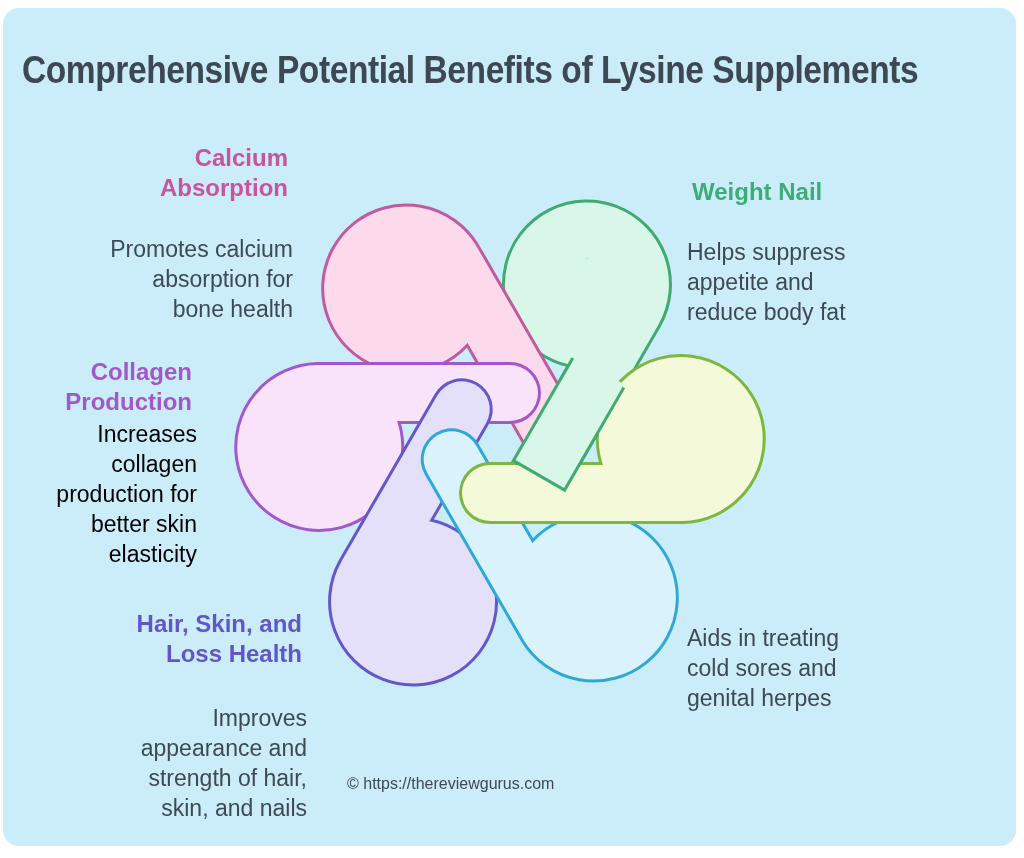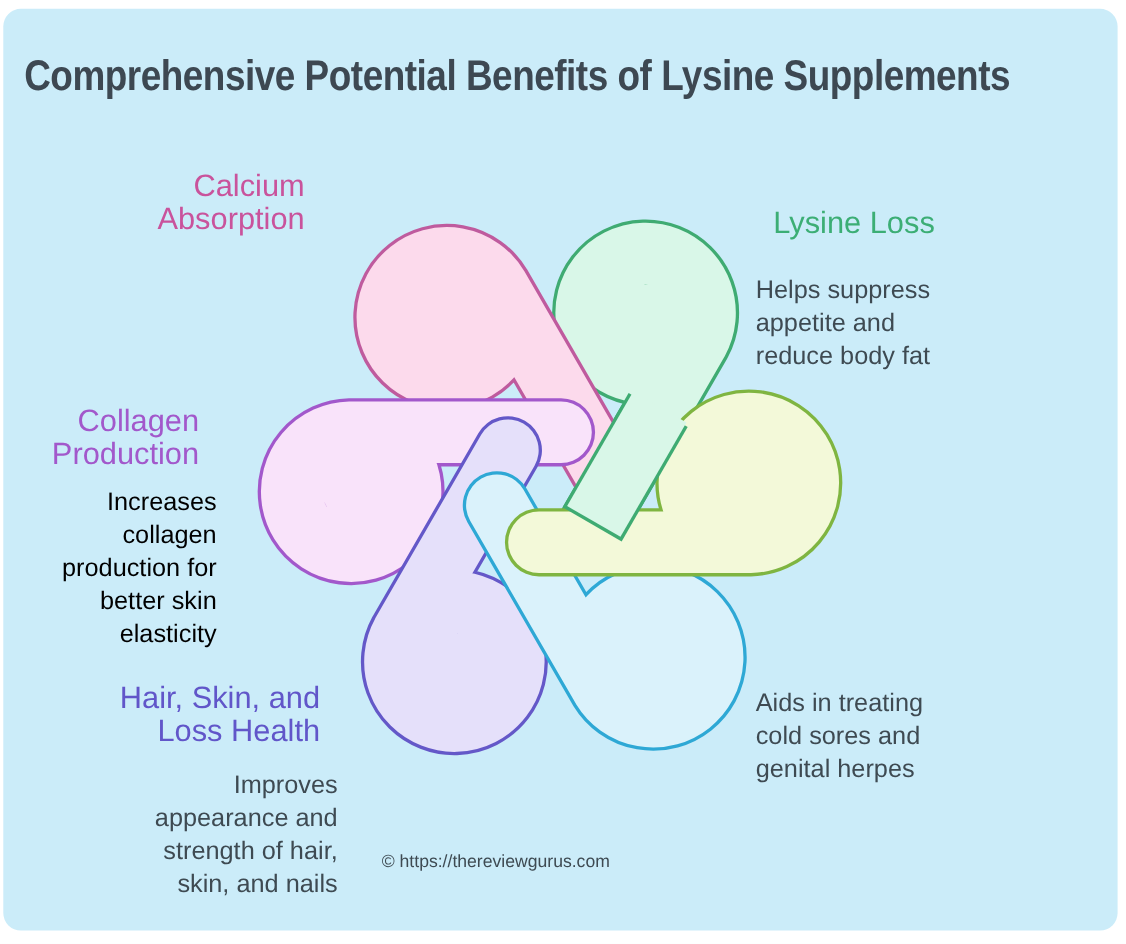--- a/index.html
+++ b/index.html
@@ -4,32 +4,32 @@
 <style>
   html,body{margin:0;padding:0;width:1024px;height:858px;background:#ffffff;overflow:hidden;
     font-family:"Liberation Sans", sans-serif;}
   #stage{position:relative;width:1024px;height:722px;}
   #panel{position:absolute;left:3px;top:8px;width:1013px;height:838px;border-radius:16px;}
   #knot-svg{position:absolute;left:0;top:0;}
   .title{position:absolute;left:22px;top:48px;font-size:39px;font-weight:700;
     letter-spacing:-0.5px;white-space:nowrap;}
   .title-inner{display:inline-block;transform:scaleX(0.86);transform-origin:0 50%;}
   .benefit{position:absolute;}
-  .bh{margin:16px;font-size:28px;line-height:30px;font-weight:400;white-space:pre-line;}
+  .bh{margin:5px;font-size:24px;line-height:30px;font-weight:700;white-space:pre-line;}
   .bb{margin:0;font-size:23px;line-height:30px;font-weight:400;white-space:pre-line;}
   .b-calcium{right:731px;top:138px;text-align:right;}
   .b-calcium .bb{margin-top:31px;}
   .b-weight{left:687px;top:172px;text-align:left;}
   .b-weight .bb{margin-top:30px;}
   .b-cholesterol{left:786px;top:352px;text-align:left;}
   .b-cholesterol .bb{margin-top:11px;}
   .b-cold{left:687px;top:604px;text-align:left;}
   .b-cold .bb{margin-top:19px;}
   .b-hair{right:717px;top:604px;text-align:right;}
-  .b-hair .bb{margin-top:18px;}
+  .b-hair .bb{margin-top:34px;}
   .b-collagen{right:827px;top:352px;text-align:right;}
   .b-collagen .bb{margin-top:-3px;}
   .footer{position:absolute;left:347px;top:771px;margin:0;font-size:16px;line-height:26px;}
 </style>
 </head>
 <body style="background: rgb(255, 255, 255);">
 
 <div id="stage">
   <div id="panel" style="background: rgb(203, 236, 249);"></div>
 
@@ -66,24 +66,27 @@
       </g>
   </svg>
 
   <div class="title" style="color: rgb(61, 72, 82);">
     <span class="title-inner">Comprehensive Potential Benefits of Lysine Supplements</span>
   </div>
 
   <div class="benefit b-calcium">
     <h2 class="bh" style="color: rgb(201, 83, 156);">Calcium
 Absorption</h2>
+    <p class="bb" style="color: rgb(62, 74, 82);">Promotes calcium
+absorption for
+bone health</p>
   </div>
 
   <div class="benefit b-weight">
-    <h2 class="bh" style="color: rgb(60, 174, 117);">Lysine Loss</h2>
+    <h2 class="bh" style="color: rgb(60, 174, 117);">Weight Nail</h2>
     <p class="bb" style="color: rgb(62, 74, 82);">Helps suppress
 appetite and
 reduce body fat</p>
   </div>
 
 
   <div class="benefit b-cold">
     <p class="bb" style="color: rgb(62, 74, 82);">Aids in treating
 cold sores and
 genital herpes</p>

